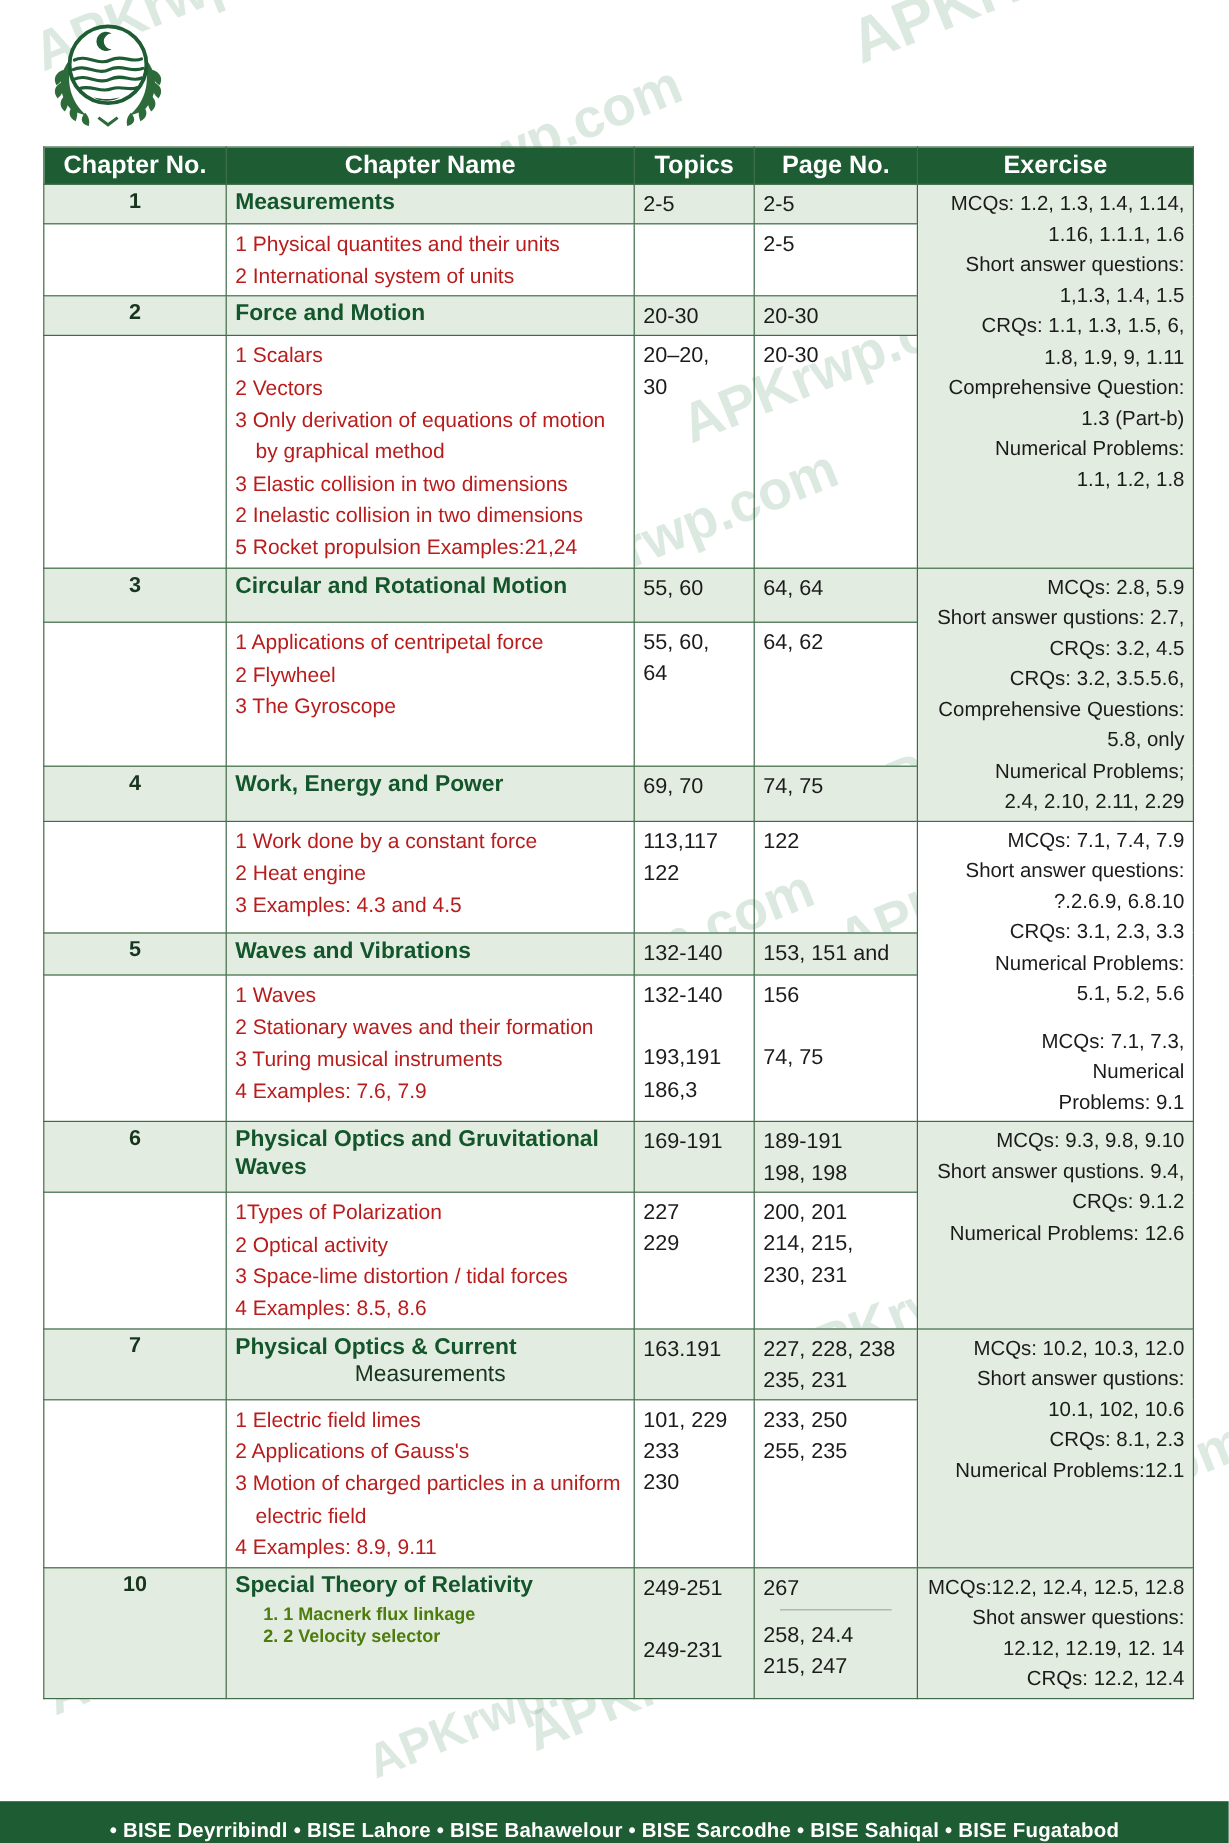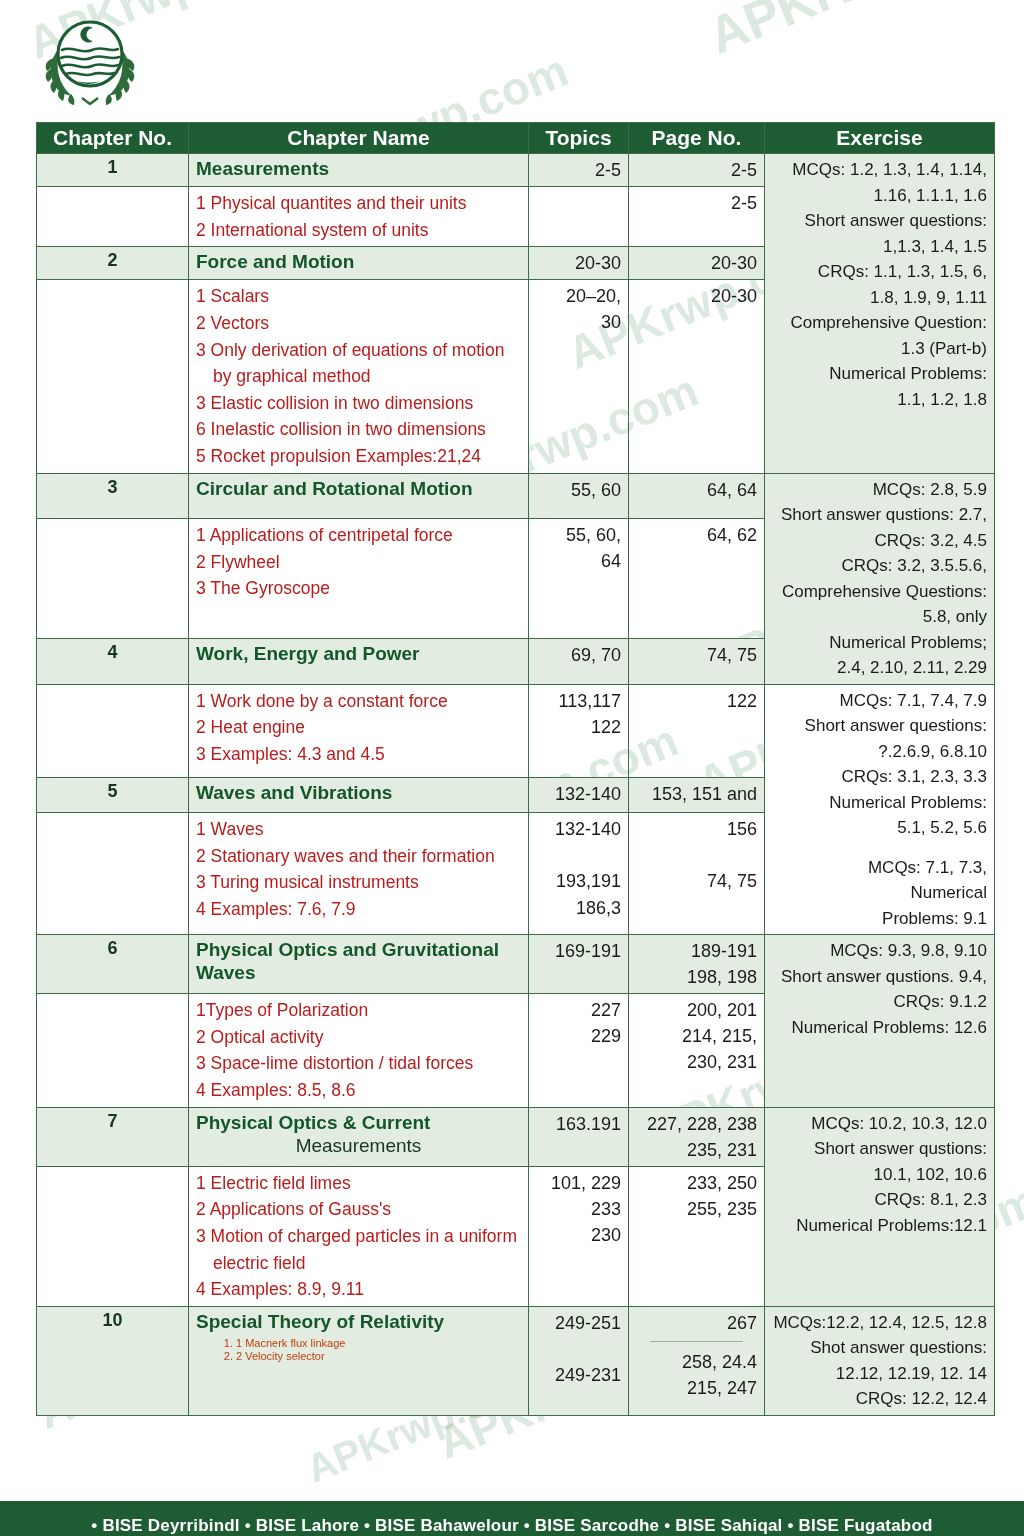--- a/index.html
+++ b/index.html
@@ -104,21 +104,21 @@
     line-height:1.22;
     vertical-align:middle;
   }
   td.chname .ch-sub{
     display:block;
     font-weight:400;
     text-align:center;
     color:#18361f;
   }
   td.topics, td.pages{
-    text-align:right;
+    text-align:left;
     font-size:18px;
     color:#1b1b1b;
     vertical-align:middle;
     line-height:1.45;
   }
   td.detail{
     font-size:17.5px;
     line-height:1.52;
     color:#b91c1c;
     background:#ffffff;
@@ -267,21 +267,21 @@
         <td class="pages">20-30</td>
       </tr>
       <tr>
         <td class="blank"></td>
         <td class="detail">
           <ol>
             <li>1 Scalars</li>
             <li>2 Vectors</li>
             <li>3 Only derivation of equations of motion by graphical method</li>
             <li>3 Elastic collision in two  dimensions</li>
-            <li>6 Inelastic collision in two dimensions</li>
+            <li>2 Inelastic collision in two dimensions</li>
             <li>5 Rocket propulsion  Examples:21,24</li>
           </ol>
         </td>
         <td class="topics">20–20,<br>30</td>
         <td class="pages">20-30</td>
       </tr>
       <tr class="chapter-row">
         <td class="num">3</td>
         <td class="chname">Circular and Rotational Motion</td>
         <td class="topics">55, 60</td>
@@ -404,21 +404,21 @@
             <li>2 Applications of Gauss's</li>
             <li>3 Motion of charged particles in a uniform electric field</li>
             <li>4 Examples: 8.9, 9.11</li>
           </ol>
         </td>
         <td class="topics">101, 229<br>233<br>230</td>
         <td class="pages">233, 250<br>255, 235</td>
       </tr>
       <tr class="chapter-row">
         <td class="num">10</td>
-        <td class="chname">Special Theory of  Relativity<ol style="font-weight: 400; font-size: 11px; color: #c2410c; margin-top: 4px;">
+        <td class="chname">Special Theory of  Relativity<ol style="font-weight: 700; font-size: 15px; color: #4d7c0f; margin-top: 4px;">
             <li>1 Macnerk flux linkage</li>
             <li>2 Velocity selector</li>
           </ol></td>
         <td class="topics">249-251<span style="display: block; height: 26px;"></span>249-231</td>
         <td class="pages">267<span class="pg-div"></span>258, 24.4<br>215, 247</td>
         <td class="exercise" rowspan="1">
           <span class="exline">MCQs:12.2, 12.4, 12.5, 12.8</span>
           <span class="exline">Shot answer questions:</span>
           <span class="exline">12.12, 12.19, 12. 14</span>
           <span class="exline">CRQs: 12.2, 12.4</span>

